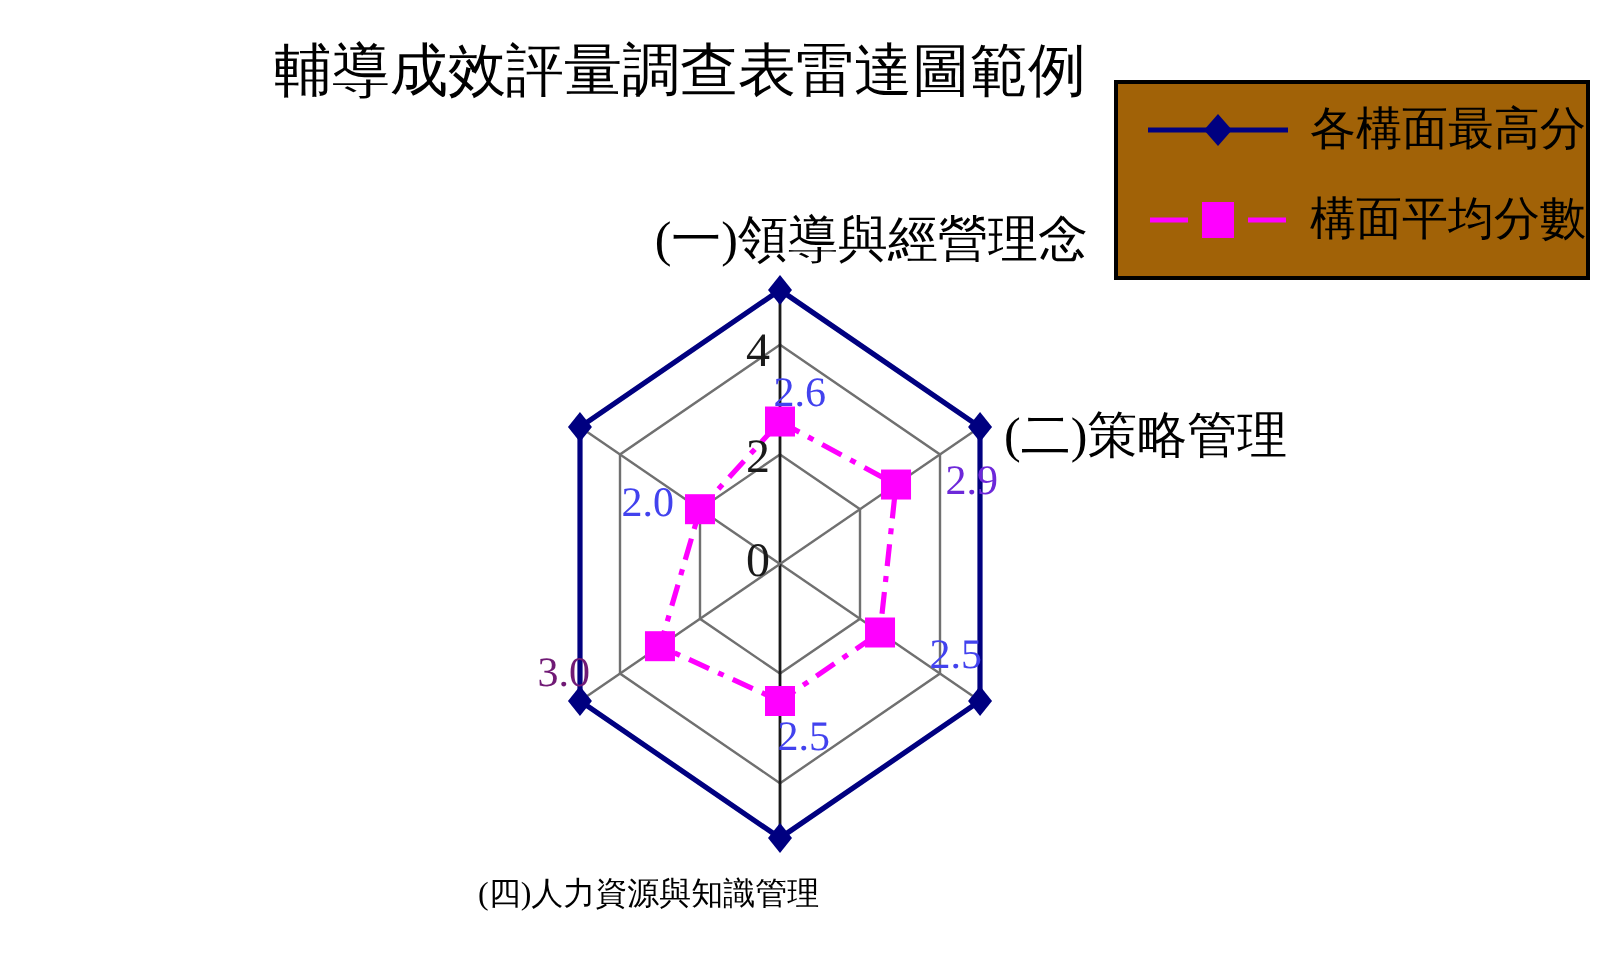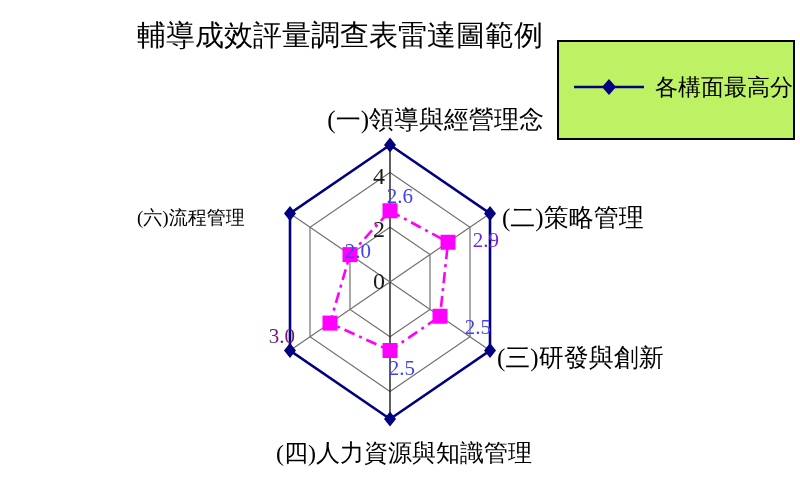--- a/index.html
+++ b/index.html
@@ -6,38 +6,38 @@
   .stage{position:relative;width:800px;height:477px;background:#fff;overflow:hidden;
          font-family:"Liberation Serif","DejaVu Serif",serif;color:#000;}
   .abs{position:absolute;}
   .chart-title{left:0;top:16px;width:680px;text-align:center;font-size:29px;white-space:nowrap;}
   #radar-canvas{left:0;top:0;}
   
   .cat{white-space:nowrap;}
   .cat0{left:250px;top:103px;width:294px;text-align:right;font-size:25px;}
   .cat1{left:502px;top:201px;font-size:25px;}
   .cat2{left:497px;top:341px;font-size:25px;}
-  .cat3{left:254px;top:437px;width:300px;text-align:center;font-size:24px;}
+  .cat3{left:239px;top:437px;width:300px;font-size:16px;}
   .cat4{left:6px;top:317px;width:282px;text-align:center;font-size:21px;line-height:29px;white-space:pre-line;}
   .cat5{left:137px;top:205px;font-size:19px;}
   
   .tick{width:30px;text-align:right;font-size:24px;line-height:24px;color:#1a1a1a;}
   .tick4{left:355px;top:164px;}
   .tick2{left:355px;top:217px;}
   .tick0{left:355px;top:269px;}
   
   .dlabel{width:46px;text-align:right;font-size:21px;line-height:22px;white-space:nowrap;}
   .d0{left:367px;top:185px;}
   .d1{left:453px;top:229px;}
   .d2{left:445px;top:316px;}
   .d3{left:369px;top:357px;}
   .d4{left:249px;top:325px;}
-  .d5{left:291px;top:240px;margin-left:34px;}
+  .d5{left:291px;top:240px;}
   
-  .legend{left:557px;top:40px;width:238px;height:100px;border:2px solid #000;background:#bef264;
+  .legend{left:557px;top:40px;width:238px;height:100px;border:2px solid #000;background:#a16207;
           box-sizing:border-box;display:flex;flex-direction:column;justify-content:space-around;
           padding:0 4px 6px 12px;text-align:center;}
   .legend-row{display:flex;align-items:center;gap:8px;}
   .legend-row svg{flex:0 0 auto;}
   .legend-label{font-size:23px;white-space:nowrap;}
 </style>
 </head>
 <body>
 
 <div class="stage">
@@ -64,38 +64,44 @@
       <rect x="382.5" y="203.26" width="15" height="15" fill="#FF00FF"></rect>
       <rect x="440.5150417995195" y="234.76999999999998" width="15" height="15" fill="#FF00FF"></rect>
       <rect x="432.51296706855135" y="308.75" width="15" height="15" fill="#FF00FF"></rect>
       <rect x="382.5" y="343" width="15" height="15" fill="#FF00FF"></rect>
       <rect x="322.48443951773845" y="315.6" width="15" height="15" fill="#FF00FF"></rect>
       <rect x="342.4896263451589" y="247.1" width="15" height="15" fill="#FF00FF"></rect>
     </svg>
 
   <div class="abs cat cat0">(一)領導與經營理念</div>
   <div class="abs cat cat1">(二)策略管理</div>
-  <div class="abs cat cat2">(三)研發與創新</div>
   <div class="abs cat cat3">(四)人力資源與知識管理</div>
-  <div class="abs cat cat5">(六)流程管理</div>
 
   <div class="abs tick tick4">4</div>
   <div class="abs tick tick2">2</div>
   <div class="abs tick tick0">0</div>
 
   <div class="abs dlabel d0" style="color: rgb(66, 66, 238);">2.6</div>
   <div class="abs dlabel d1" style="color: #6d28d9;">2.9</div>
   <div class="abs dlabel d2" style="color: rgb(66, 66, 238);">2.5</div>
   <div class="abs dlabel d3" style="color: rgb(66, 66, 238);">2.5</div>
   <div class="abs dlabel d4" style="color: #701a75;">3.0</div>
   <div class="abs dlabel d5" style="color: rgb(66, 66, 238);">2.0</div>
 
   <div class="abs legend">
     <div class="legend-row">
       <svg id="lg-marker-0" width="76" height="26">
           <line x1="3" y1="13" x2="73" y2="13" stroke="#000080" stroke-width="2.6"></line>
           <polygon points="38,5 45,13 38,21 31,13" fill="#000080"></polygon>
         </svg>
       <span class="legend-label">各構面最高分</span>
     </div>
+    <div class="legend-row">
+      <svg id="lg-marker-1" width="76" height="26">
+          <line x1="4" y1="13" x2="23" y2="13" stroke="#FF00FF" stroke-width="2.6"></line>
+          <line x1="53" y1="13" x2="72" y2="13" stroke="#FF00FF" stroke-width="2.6"></line>
+          <rect x="30" y="4" width="16" height="18" fill="#FF00FF"></rect>
+        </svg>
+      <span class="legend-label">構面平均分數</span>
+    </div>
   </div>
 
 </div>
 
 </body></html>

